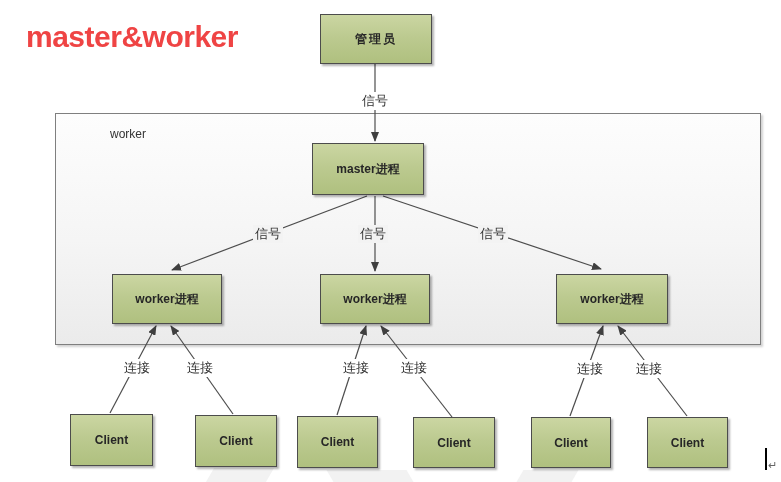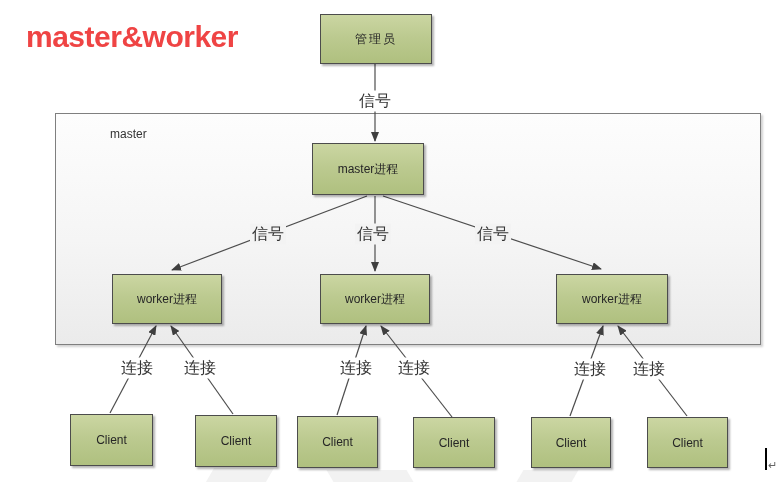--- a/index.html
+++ b/index.html
@@ -20,25 +20,25 @@
   .panel-label{
     position:absolute;left:110px;top:127px;font-size:12px;color:#333;z-index:4;
   }
   svg.wires{position:absolute;left:0;top:0;z-index:2;}
   .node{
     position:absolute;z-index:3;
     display:flex;align-items:center;justify-content:center;
     background:linear-gradient(180deg,#cbd6a2 0%,#bcca90 45%,#afc07f 100%);
     border:1.5px solid #4c4c4c;
     box-shadow:1.5px 1.5px 2px rgba(0,0,0,0.3);
-    font-size:12px;color:#262626;text-align:center;
+    font-size:12px;color:#262626;text-align:center;font-weight:bold;
   }
   .edge-label{
     position:absolute;z-index:4;transform:translate(-50%,-50%);
-    font-size:16px;color:#333;background:#ffffff;padding:0 2px;white-space:nowrap;
+    font-size:13px;color:#333;background:#ffffff;padding:0 2px;white-space:nowrap;
   }
   .edge-label.in-panel{background:#f3f3f3;}
   .caret{
     position:absolute;left:765px;top:448px;width:2px;height:22px;background:#000;z-index:5;
   }
   .return-mark{
     position:absolute;left:768px;top:459px;font-size:11px;color:#666;z-index:5;
   }
   .watermark{
     position:absolute;z-index:0;background:#f2f2f2;
@@ -47,21 +47,21 @@
 </head>
 <body>
 
 <h1 class="page-title">master&amp;worker</h1>
 
 <div class="watermark" style="left:210px;top:468px;width:60px;height:14px;transform:skewX(-30deg);"></div>
 <div class="watermark" style="left:330px;top:470px;width:80px;height:12px;transform:skewX(30deg);"></div>
 <div class="watermark" style="left:520px;top:470px;width:55px;height:12px;transform:skewX(-30deg);"></div>
 
 <div class="panel"></div>
-<div class="panel-label">master</div>
+<div class="panel-label">worker</div>
 
 <svg class="wires" width="781" height="482" viewBox="0 0 781 482">
   <defs>
     <marker id="arrow" markerUnits="userSpaceOnUse" markerWidth="10" markerHeight="8" refX="9" refY="4" orient="auto">
       <polygon points="0 0, 10 4, 0 8" fill="#3f3f3f"></polygon>
     </marker>
   </defs>
   <g stroke="#4d4d4d" stroke-width="1.2" fill="none">
     <line x1="375" y1="63" x2="375" y2="141" marker-end="url(#arrow)"></line>
     <line x1="367" y1="196" x2="172" y2="270" marker-end="url(#arrow)"></line>

